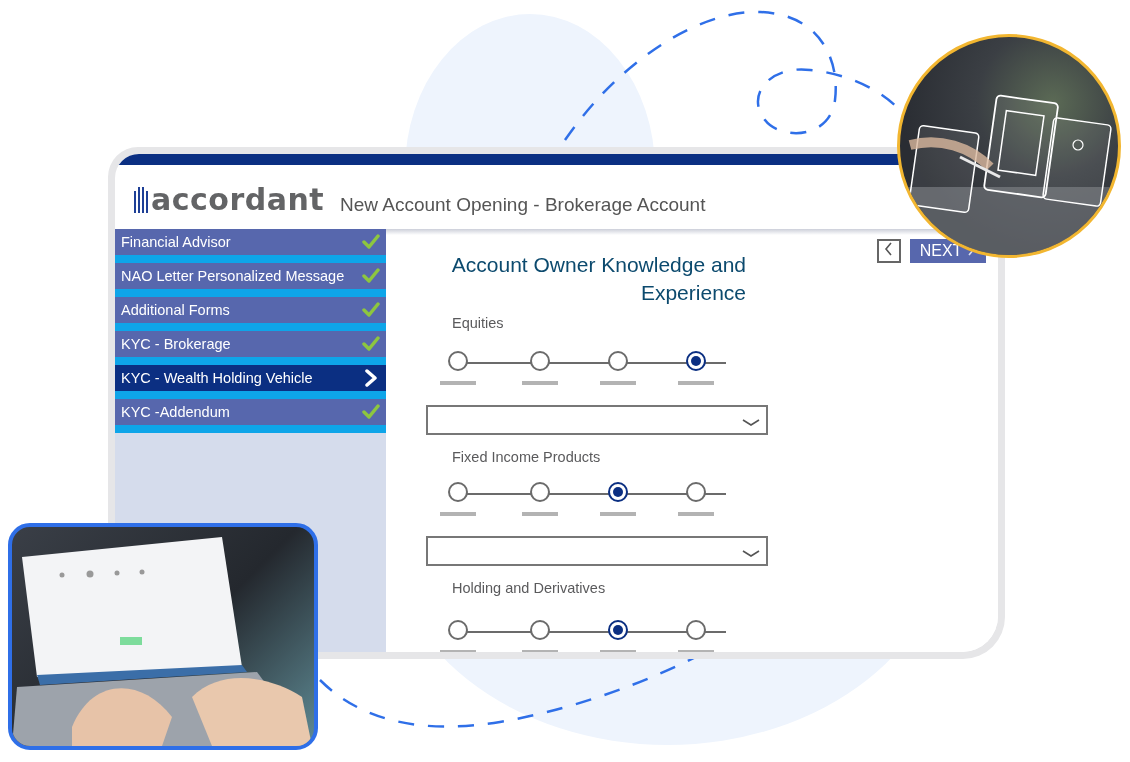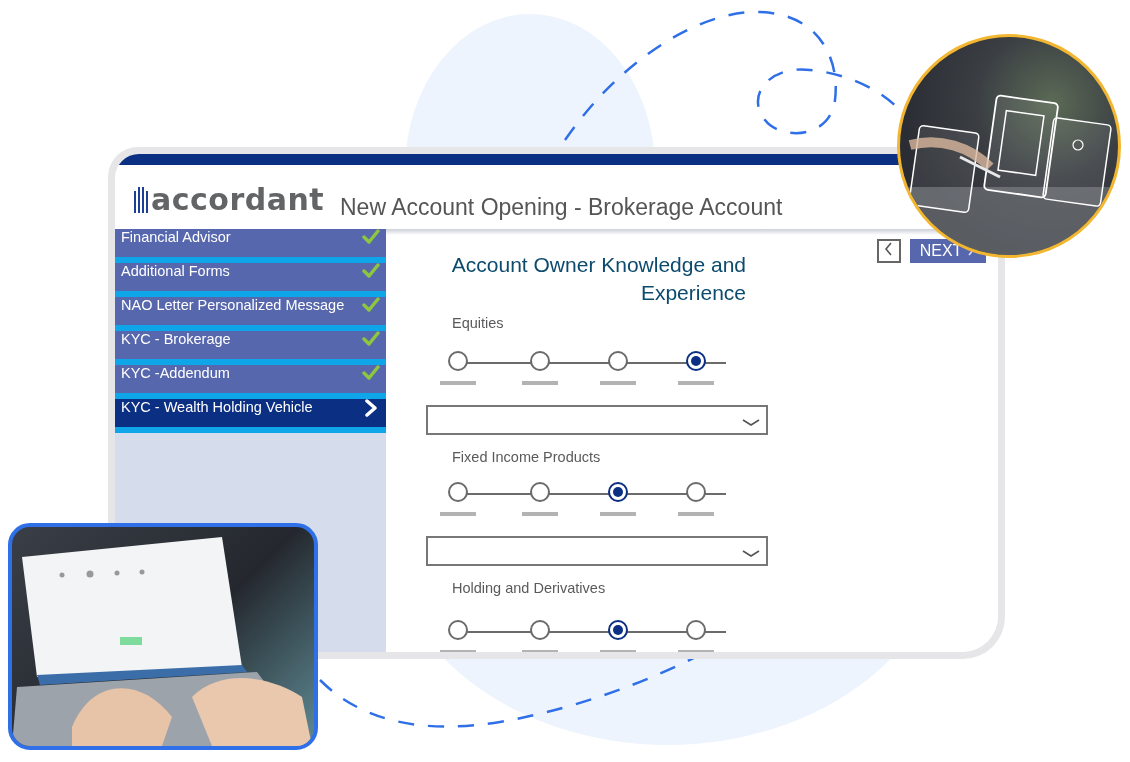--- a/index.html
+++ b/index.html
@@ -7,23 +7,23 @@
   .bg-blob { position:absolute; background:#eef4fd; }
   #deco-svg { position:absolute; left:0; top:0; width:1130px; height:762px; }
   .window { position:absolute; left:108px; top:147px; width:897px; height:512px; background:#e6e6e8; border-radius:30px 30px 42px 30px; }
   .window-inner { position:absolute; left:7px; top:7px; right:7px; bottom:7px; background:#fff; border-radius:24px 24px 36px 24px; overflow:hidden; }
   .top-band { position:absolute; left:0; top:0; right:0; height:11px; background:#0b2f82; }
   .header { position:absolute; left:0; top:11px; right:0; height:64px; }
   .logo { position:absolute; left:19px; top:20px; display:flex; align-items:center; }
   .logo-bars { display:flex; align-items:flex-end; gap:2px; margin-right:3px; height:26px; }
   .logo-bars span { display:block; width:2px; background:#1e3f96; }
   .logo-text { font-family:"DejaVu Sans", sans-serif; font-weight:bold; font-size:30px; color:#636466; line-height:30px; letter-spacing:0.5px; }
-  .app-title { position:absolute; left:225px; top:29px; font-size:23px; color:#555; }
+  .app-title { position:absolute; left:225px; top:29px; font-size:19px; color:#555; }
   .sidebar { position:absolute; left:0; top:75px; width:271px; bottom:0; background:#d5dcec; }
-  .nav-item { position:relative; height:34px; background:#5767ad; border-bottom:6px solid #0ea5e9; display:flex; align-items:flex-start; padding-left:6px; color:#fff; font-size:14.5px; box-sizing:border-box; }
+  .nav-item { position:relative; height:34px; background:#5767ad; border-bottom:8px solid #0ea5e9; display:flex; align-items:center; padding-left:6px; color:#fff; font-size:14.5px; box-sizing:border-box; }
   .nav-item.active { background:#0b2f82; }
   .nav-item .lbl { flex:1; white-space:nowrap; }
   .nav-item .ico { width:30px; display:flex; justify-content:center; align-items:center; }
   .content { position:absolute; left:271px; top:75px; right:0; bottom:0; background:#fff; }
   .content-shadow { position:absolute; left:0; top:0; right:0; height:6px; background:linear-gradient(#9aa0b4, rgba(255,255,255,0)); opacity:0.5; }
   .page-title { position:absolute; left:40px; top:22px; font-size:21px; color:#0c4a6e; line-height:28px; width:320px;text-align:right; }
   .prev-btn { position:absolute; left:491px; top:10px; width:24px; height:24px; border:2px solid #666; box-sizing:border-box; display:flex; align-items:center; justify-content:center; cursor:pointer; background:#fff; }
   .next-btn { position:absolute; left:524px; top:10px; width:76px; height:24px; background:#5767ad; color:#fff; font-size:16px; display:flex; align-items:center; justify-content:center; gap:6px; cursor:pointer; }
   .q-label { position:absolute; left:38px; font-size:14.5px; color:#5a5a5c;margin-left:28px; }
   .scale { position:absolute; left:62px; width:290px; height:40px; }
@@ -70,56 +70,56 @@
     <div class="sidebar">
       <div class="nav-item">
         <span class="lbl">Financial Advisor</span>
         <span class="ico">
             <svg width="18" height="16" viewBox="0 0 18 16">
               <path d="M2 8 L7 13 L16 2" fill="none" stroke="#8dc63f" stroke-width="3.5" stroke-linecap="round" stroke-linejoin="round"></path>
             </svg>
           </span>
       </div>
       <div class="nav-item">
+        <span class="lbl">NAO Letter Personalized Message</span>
+        <span class="ico">
+            <svg width="18" height="16" viewBox="0 0 18 16">
+              <path d="M2 8 L7 13 L16 2" fill="none" stroke="#8dc63f" stroke-width="3.5" stroke-linecap="round" stroke-linejoin="round"></path>
+            </svg>
+          </span>
+      </div>
+      <div class="nav-item">
         <span class="lbl">Additional Forms</span>
         <span class="ico">
             <svg width="18" height="16" viewBox="0 0 18 16">
               <path d="M2 8 L7 13 L16 2" fill="none" stroke="#8dc63f" stroke-width="3.5" stroke-linecap="round" stroke-linejoin="round"></path>
             </svg>
           </span>
       </div>
       <div class="nav-item">
-        <span class="lbl">NAO Letter Personalized Message</span>
-        <span class="ico">
-            <svg width="18" height="16" viewBox="0 0 18 16">
-              <path d="M2 8 L7 13 L16 2" fill="none" stroke="#8dc63f" stroke-width="3.5" stroke-linecap="round" stroke-linejoin="round"></path>
-            </svg>
-          </span>
-      </div>
-      <div class="nav-item">
         <span class="lbl">KYC - Brokerage</span>
-        <span class="ico">
-            <svg width="18" height="16" viewBox="0 0 18 16">
-              <path d="M2 8 L7 13 L16 2" fill="none" stroke="#8dc63f" stroke-width="3.5" stroke-linecap="round" stroke-linejoin="round"></path>
-            </svg>
-          </span>
-      </div>
-      <div class="nav-item">
-        <span class="lbl">KYC -Addendum</span>
         <span class="ico">
             <svg width="18" height="16" viewBox="0 0 18 16">
               <path d="M2 8 L7 13 L16 2" fill="none" stroke="#8dc63f" stroke-width="3.5" stroke-linecap="round" stroke-linejoin="round"></path>
             </svg>
           </span>
       </div>
       <div class="nav-item active">
         <span class="lbl">KYC - Wealth Holding Vehicle</span>
         <span class="ico">
             <svg width="14" height="18" viewBox="0 0 14 18">
               <path d="M3 2 L11 9 L3 16" fill="none" stroke="#fff" stroke-width="3.5" stroke-linecap="round" stroke-linejoin="round"></path>
+            </svg>
+          </span>
+      </div>
+      <div class="nav-item">
+        <span class="lbl">KYC -Addendum</span>
+        <span class="ico">
+            <svg width="18" height="16" viewBox="0 0 18 16">
+              <path d="M2 8 L7 13 L16 2" fill="none" stroke="#8dc63f" stroke-width="3.5" stroke-linecap="round" stroke-linejoin="round"></path>
             </svg>
           </span>
       </div>
     </div>
 
     <div class="content">
       <div class="content-shadow"></div>
       <div class="page-title">Account Owner Knowledge and Experience</div>
 
       <div class="prev-btn">

